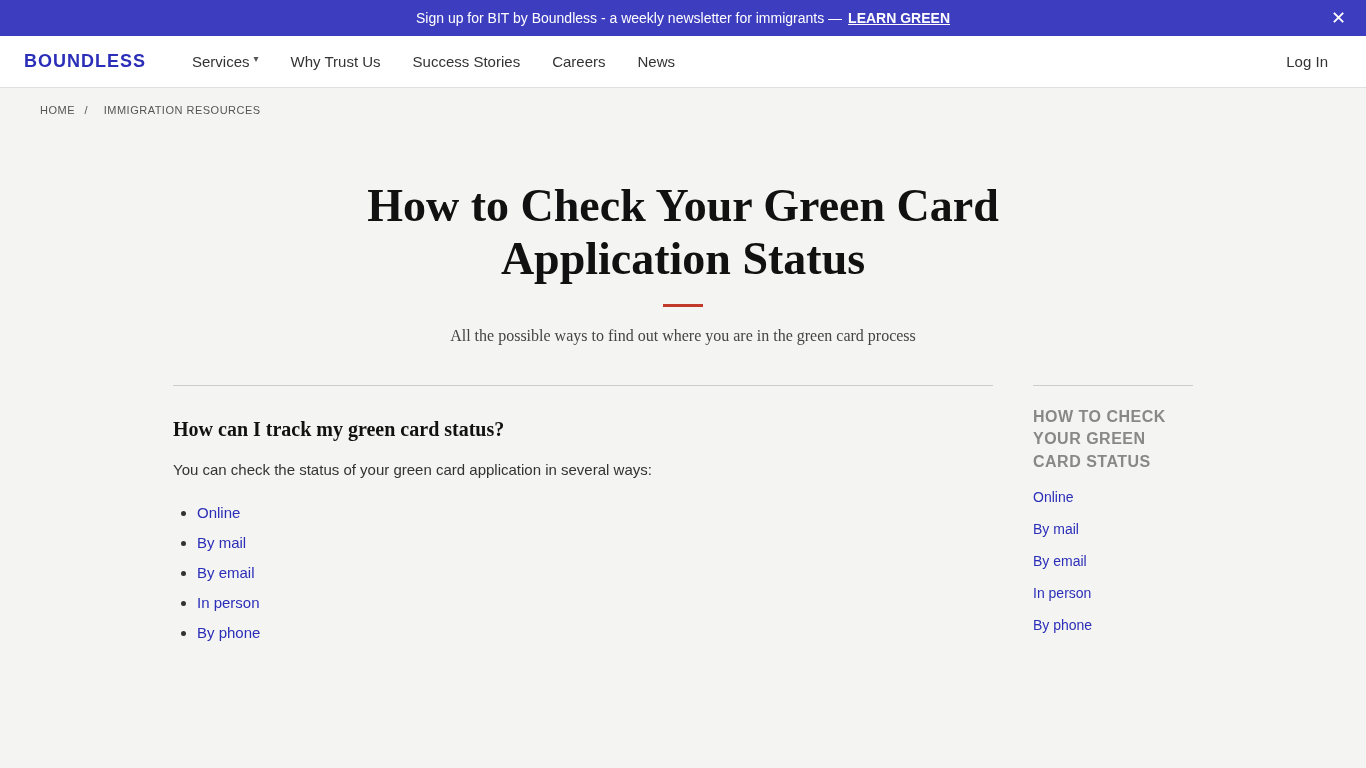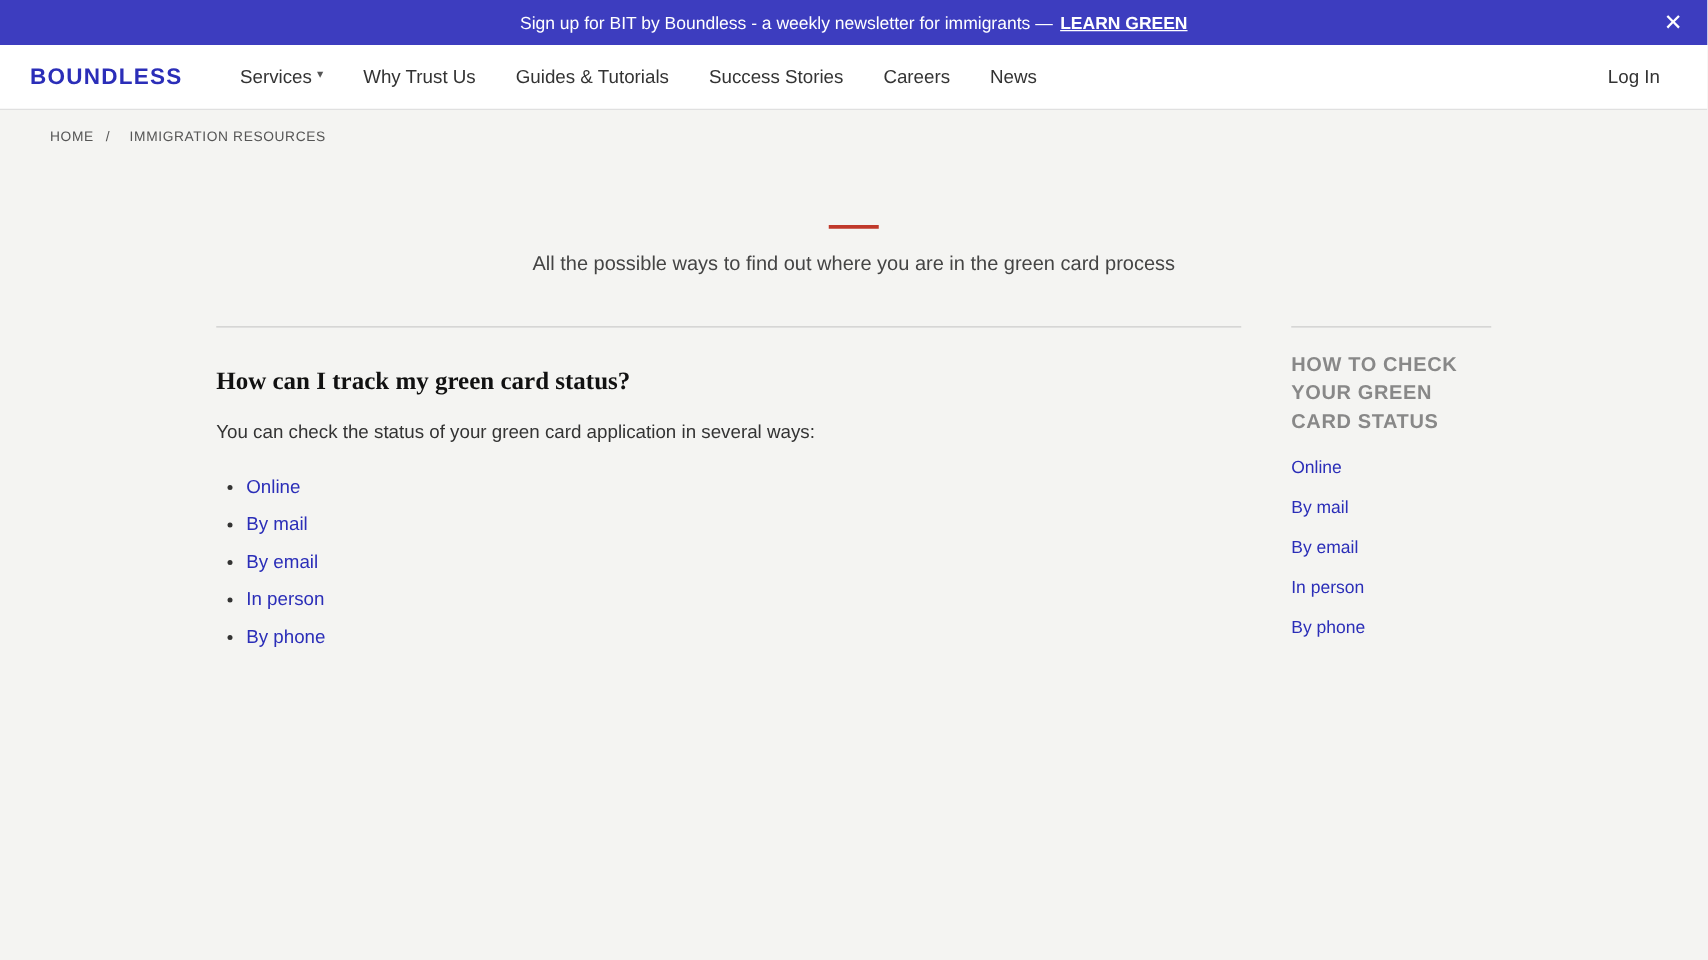--- a/index.html
+++ b/index.html
@@ -122,21 +122,21 @@
       max-width: 860px;
       margin: 0 auto 18px;
     }
     .hero-divider {
       width: 40px;
       height: 3px;
       background: #c0392b;
       margin: 0 auto 20px;
     }
     .hero-subtitle {
-      font-family: Liberation Sans, sans-serif;
+      font-family: Liberation Serif, serif;
       font-size: 16px;
       color: #444;
       max-width: 600px;
       margin: 0 auto;
     }
 
     
     .content-area {
       display: flex;
       max-width: 1100px;
@@ -238,42 +238,40 @@
   <div class="nav-logo">BOUNDLESS</div>
   <div class="nav-links">
     <div class="nav-link">
       <span>Services</span>
       <span class="nav-chevron">▾</span>
     </div>
     <div class="nav-link">
       <span>Why Trust Us</span>
     </div>
     <div class="nav-link">
-      <span>Guides &amp; Tutorials</span>
-    </div>
-    <div class="nav-link">
       <span>Success Stories</span>
     </div>
     <div class="nav-link">
       <span>Careers</span>
     </div>
     <div class="nav-link">
       <span>News</span>
     </div>
   </div>
   <div class="nav-login">Log In</div>
 </nav>
 
 <div class="breadcrumb">
   <a>HOME</a>
   <span>/</span>
   <span class="current">IMMIGRATION RESOURCES</span>
 </div>
 
 <div class="hero">
+  <h1>How to Check Your Green Card Application Status</h1>
   <div class="hero-divider"></div>
   <p class="hero-subtitle">All the possible ways to find out where you are in the green card process</p>
 </div>
 
 <div class="content-area">
 
   <div class="main-content">
     <hr class="main-divider">
     <h2 class="section-heading">How can I track my green card status?</h2>
     <p class="body-text">You can check the status of your green card application in several ways:</p>

